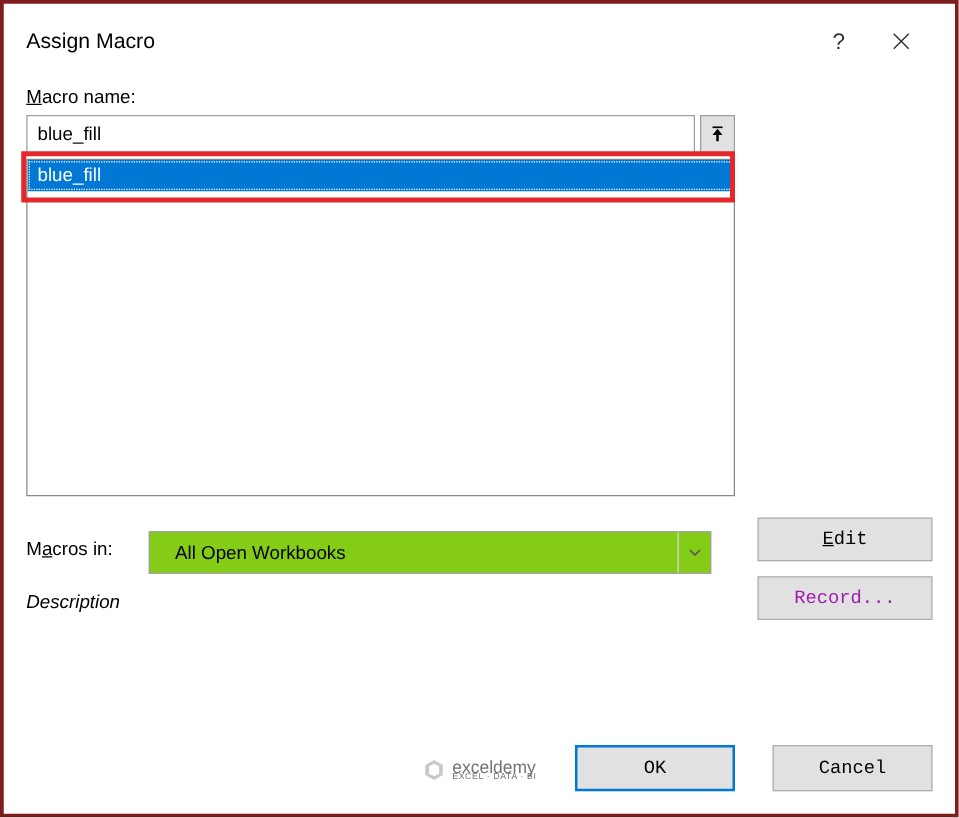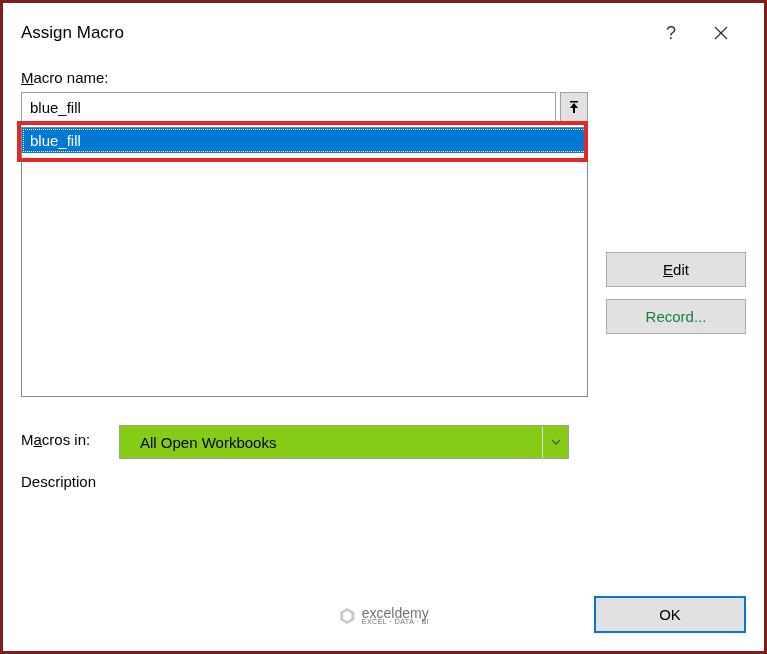--- a/index.html
+++ b/index.html
@@ -42,21 +42,21 @@
       padding: 10px 18px 18px 18px;
       flex: 1;
       display: flex;
       flex-direction: column;
     }
     .label { font-size: 15px; margin-bottom: 6px; }
     .underline { text-decoration: underline; }
     .row-top {
       display: flex;
       gap: 18px;
-      align-items: center;
+      align-items: flex-end;
     }
     .left-col { flex: 1; }
     .right-col {
       width: 140px;
       display: flex;
       flex-direction: column;
       gap: 12px;
       padding-top: 20px;
     }
     .name-row {
@@ -116,24 +116,24 @@
       outline: 1px dotted #fff;
       outline-offset: -2px;
     }
     .btn {
       background: #e1e1e1;
       border: 1px solid #adadad;
       padding: 8px 8px;
       text-align: center;
       font-size: 15px;
       cursor: pointer;
-      font-family: Liberation Sans, sans-serif;
+      font-family: Liberation Mono, monospace;
     }
     .btn:disabled, .btn.disabled {
-      color: #15803d;
+      color: #a21caf;
       cursor: default;
     }
     .btn.primary {
       border: 2px solid #0078d4;
       background: #e1e1e1;
     }
     .macros-in-row {
       display: flex;
       align-items: center;
       margin-top: 28px;
@@ -160,28 +160,28 @@
       right: 1px;
       top: 1px;
       bottom: 1px;
       width: 26px;
       display: flex;
       align-items: center;
       justify-content: center;
       pointer-events: none;
       border-left: 1px solid #ddd;
     }
-    .desc-label { margin-top: 14px; }
+    .desc-label { margin-top: 14px; font-style: italic; }
     .footer {
       display: flex;
       justify-content: flex-end;
       gap: 30px;
       padding: 0 18px 18px 18px;
     }
-    .footer .btn { width: 152px; padding: 8px 0; }
+    .footer .btn { width: 128px; padding: 8px 0; }
     .watermark {
       position: absolute;
       left: 50%;
       bottom: 26px;
       transform: translateX(-50%);
       color: #737373;
       font-size: 14px;
       display: flex;
       align-items: center;
       gap: 6px;
@@ -265,15 +265,16 @@
         <path d="M9 1 L16 5 L16 13 L9 17 L2 13 L2 5 Z M9 4 L5 6 L5 12 L9 14 L13 12 L13 6 Z"></path>
       </svg>
     <div class="watermark-text">
       <span>exceldemy</span>
       <span class="wm-sub">EXCEL · DATA · BI</span>
     </div>
   </div>
 
   <div class="footer">
     <button class="btn primary">OK</button>
+    <button class="btn">Cancel</button>
   </div>
 
 </div>
 
 </body></html>

